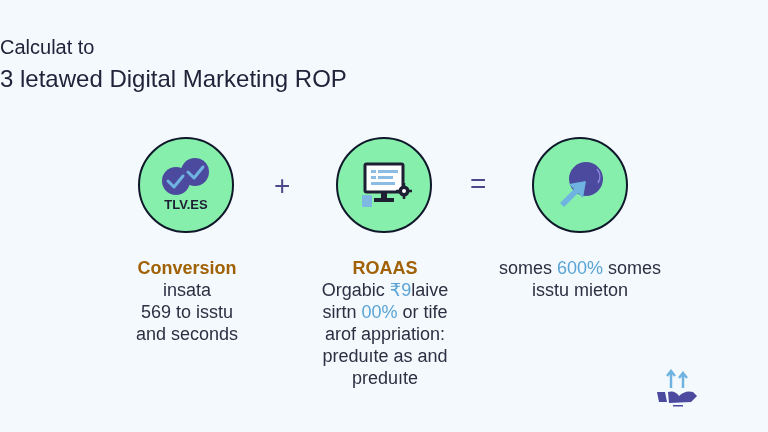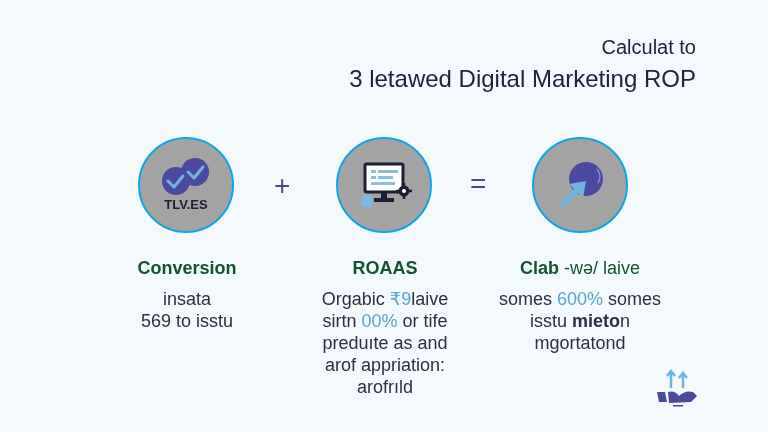--- a/index.html
+++ b/index.html
@@ -5,48 +5,48 @@
   html, body { margin: 0; padding: 0; }
   body {
     width: 768px; height: 432px; overflow: hidden;
     background: #f4f9fd;
     font-family: "Liberation Sans", "DejaVu Sans", sans-serif;
     color: #23243a;
     position: relative;
   }
   .title {
     position: absolute; left: 0; width: 696px; top: 34px;
-    text-align: right; font-weight: 500; color: #22233a;
+    text-align: left; font-weight: 500; color: #22233a;
   }
   .title .line1 { font-size: 20px; line-height: 26px; }
   .title .line2 { font-size: 24px; line-height: 28px; margin-top: 5px; }
 
   .circle {
     position: absolute; width: 96px; height: 96px; border-radius: 50%;
-    border: 2px solid #0ea5e9; background: #a3a3a3;
+    border: 2px solid #0f172a; background: #86efac;
     box-sizing: border-box;
   }
   .c1 { left: 138px; top: 137px; }
   .c2 { left: 336px; top: 137px; }
   .c3 { left: 532px; top: 137px; }
 
   .op {
     position: absolute; color: #4a4a8a; font-size: 28px; line-height: 28px;
     font-weight: 400;
   }
   .op-plus { left: 274px; top: 172px; }
   .op-eq { left: 470px; top: 170px; }
 
   .col {
     position: absolute; text-align: center; width: 200px;
     font-size: 18px; line-height: 22px; color: #2e2f42;
   }
-  .col .head { font-weight: 700; color: #14532d; margin-bottom: 9px; }
+  .col .head { font-weight: 700; color: #a16207; margin-bottom: 0; }
   .col .hl { color: #5aa4d6; }
-  .col b { font-weight: 700; margin-top: 48px; }
+  .col b { font-weight: 400; margin-top: 48px; }
   .col1 { left: 87px; top: 257px; }
   .col2 { left: 285px; top: 257px; }
   .col3 { left: 480px; top: 257px; }
   .col3 .head .light { font-weight: 400; }
 
   .corner-icon { position: absolute; left: 655px; top: 368px; width: 48px; height: 40px; }
 </style>
 </head>
 <body>
 
@@ -96,36 +96,35 @@
     <circle cx="52" cy="40" r="17" fill="#4b4a9e"></circle>
     <path d="M63 30 a12 12 0 0 1 1 14" stroke="#8c8be0" stroke-width="1.5" fill="none"></path>
     <path d="M26 64 L40 50 L35 45 L52 42 L49 59 L44 54 L30 68 Z" fill="#6fb3e0"></path>
   </svg>
 </div>
 
 <div class="col col1">
   <div class="head">Conversion</div>
   <div>insata</div>
   <div>569 to isstu</div>
+  <div>and seconds</div>
 </div>
 
 <div class="col col2">
   <div class="head">ROAAS</div>
   <div><span>Orgabic </span><span class="hl">₹9</span><span>laive</span></div>
   <div><span>sirtn </span><span class="hl">00%</span><span> or tife</span></div>
+  <div>arof appriation:</div>
   <div>preduıte as and</div>
-  <div>arof appriation:</div>
-  <div>arofrıld</div>
+  <div>preduıte</div>
 </div>
 
 <div class="col col3">
-  <div class="head"><span>Clab</span><span class="light"> -wə/ laive</span></div>
   <div><span>somes </span><span class="hl">600%</span><span> somes</span></div>
   <div><span>isstu </span><b>mieto</b><span>n</span></div>
-  <div>mgortatond</div>
 </div>
 
 <svg class="corner-icon" viewBox="0 0 48 40">
   <path d="M16 20 L16 4 M12 8 L16 3 L20 8" stroke="#6fb3e0" stroke-width="2.5" fill="none"></path>
   <path d="M28 20 L28 6 M24 10 L28 5 L32 10" stroke="#6fb3e0" stroke-width="2.5" fill="none"></path>
   <path d="M2 24 L10 24 L12 34 L4 34 Z" fill="#4b4a9e"></path>
   <path d="M13 24 Q20 22 24 28 Q30 22 38 24 L42 28 L36 34 L14 35 Z" fill="#4b4a9e"></path>
   <rect x="18" y="37" width="10" height="1.5" fill="#4b4a9e"></rect>
 </svg>
 

